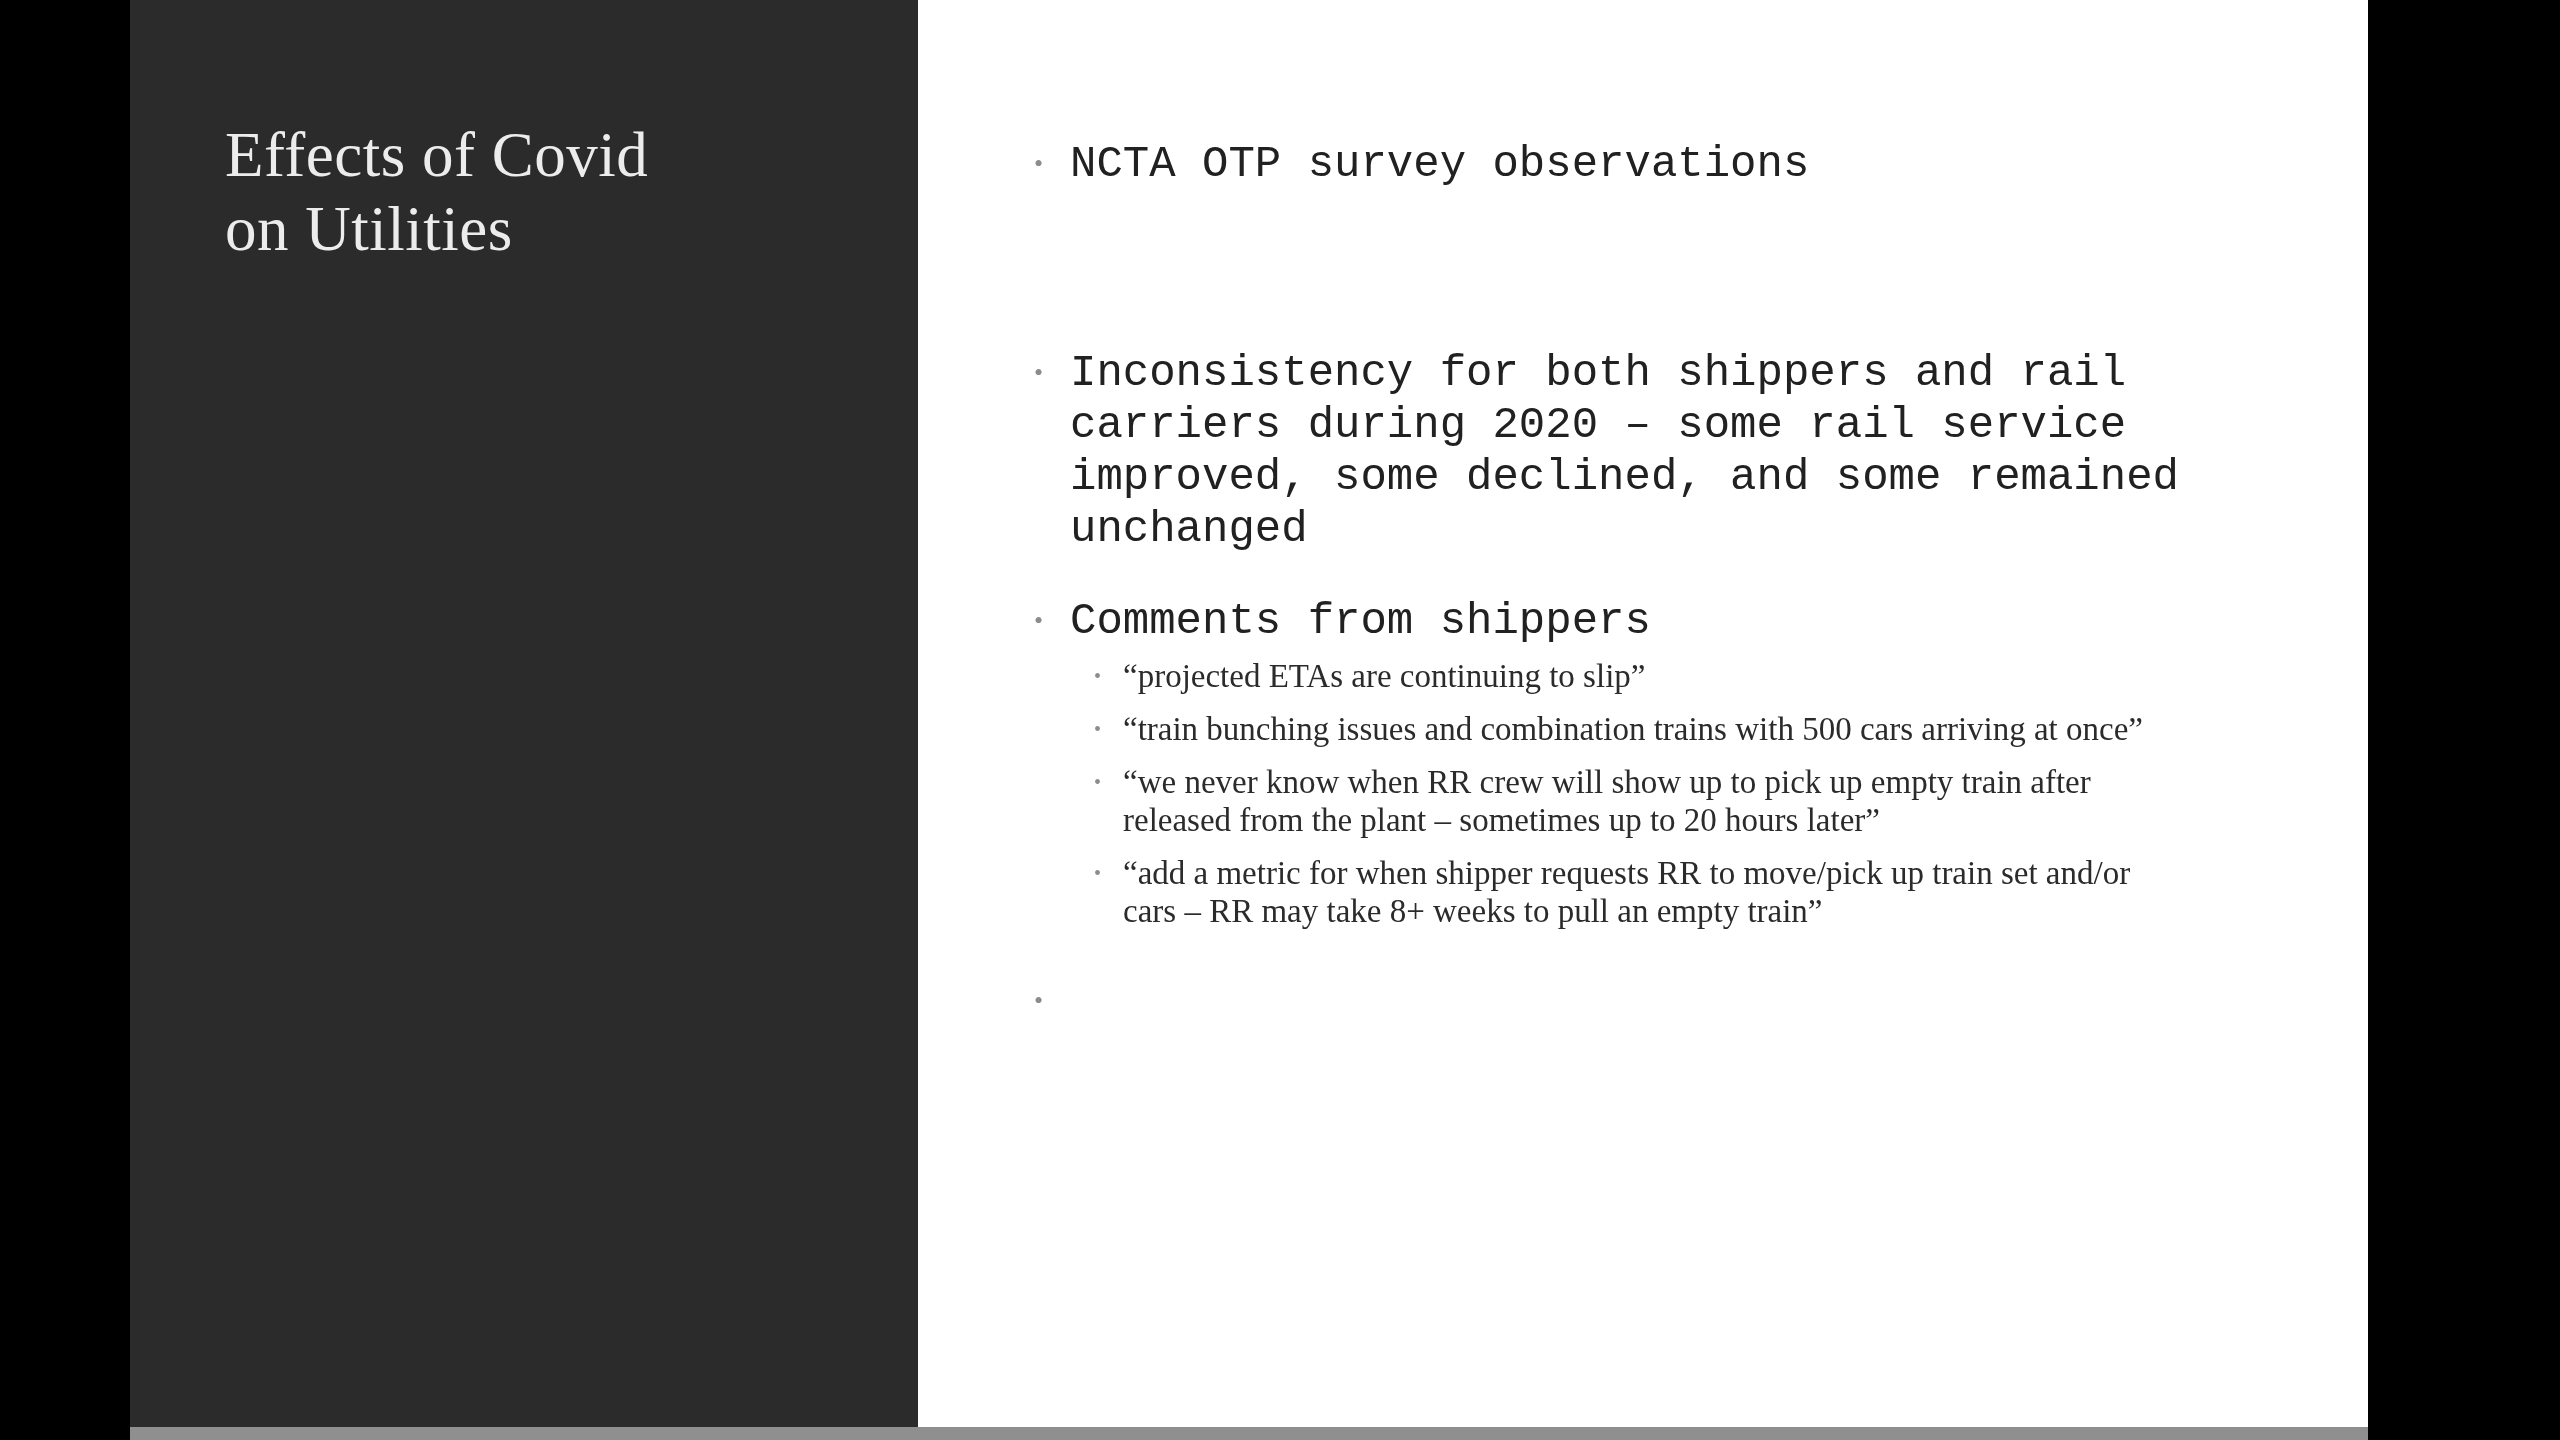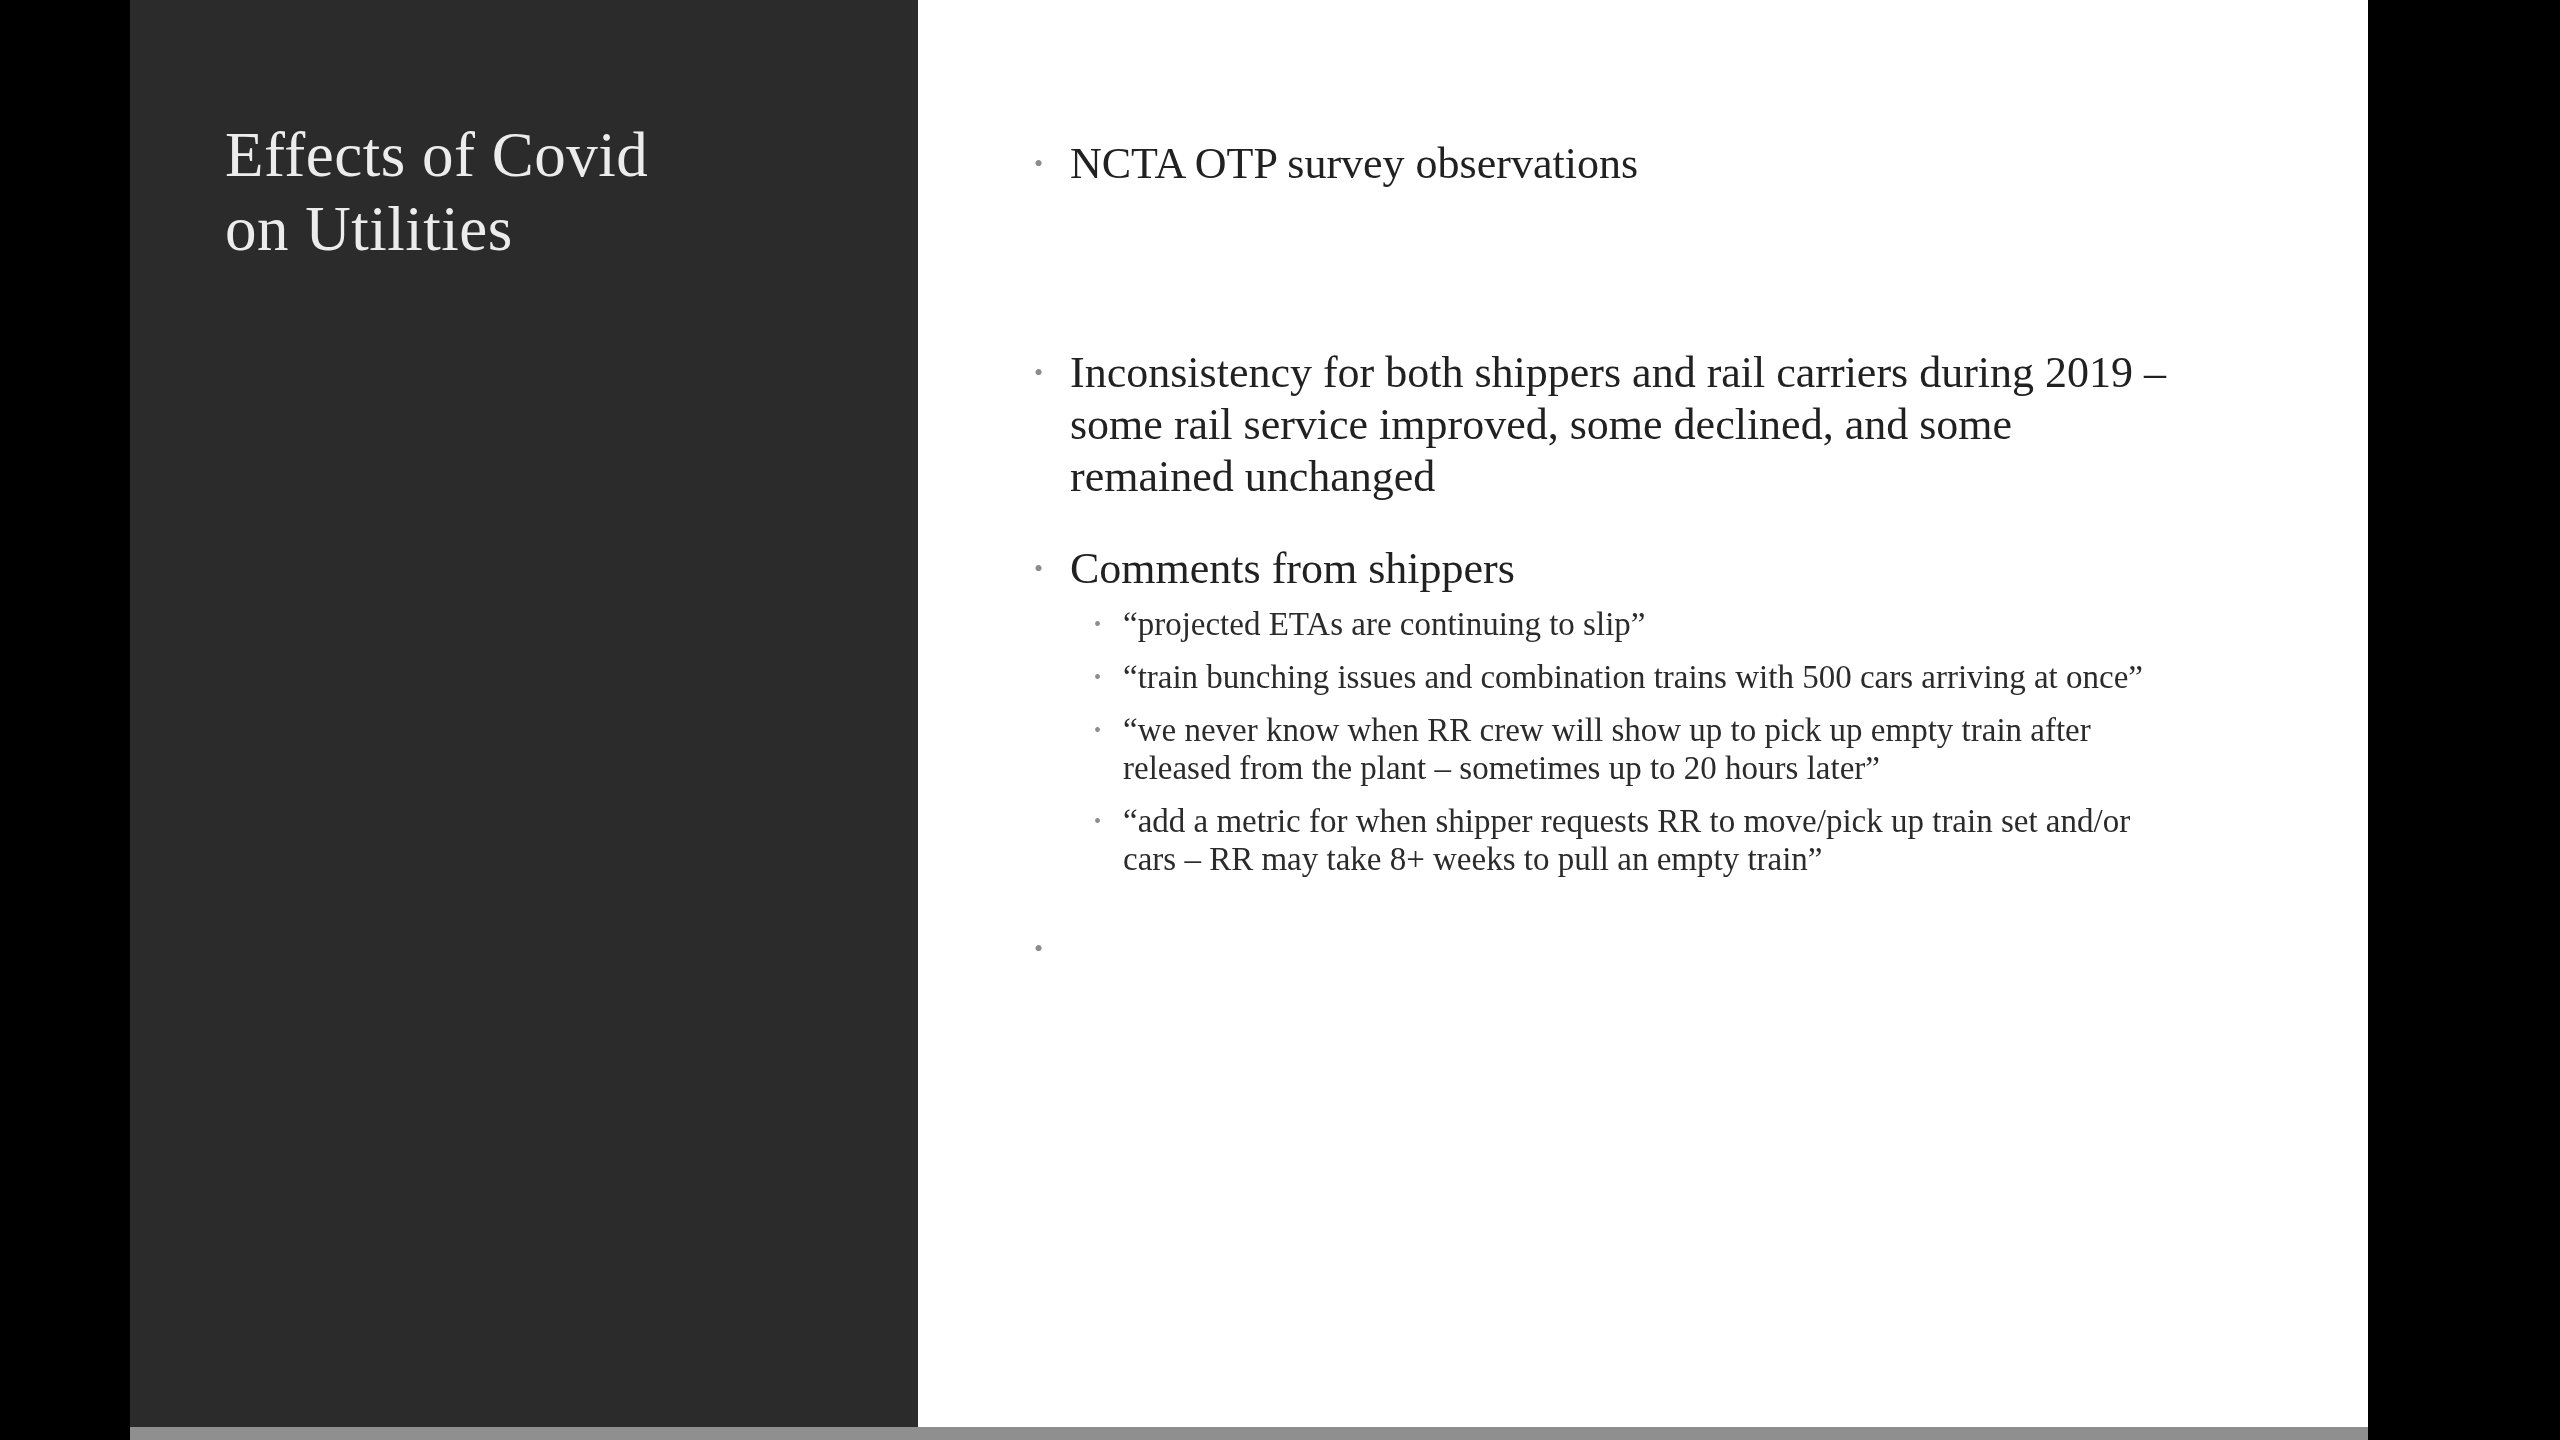--- a/index.html
+++ b/index.html
@@ -41,21 +41,21 @@
   }
   .bullets {
     position: absolute;
     left: 116px; top: 138px;
     width: 1300px;
   }
   .item { display: flex; align-items: flex-start; }
   .item .marker { flex: 0 0 auto; color: #8c8c8c; }
   .l1 { font-size: 44px; line-height: 52px; color: #212121; }
   .l1 .marker { width: 36px; font-size: 26px; line-height: 52px; }
-  .l1 .txt { width: 1110px; }
+  .l1 .txt { width: 1110px; font-family: Liberation Mono, monospace; }
   .l2 { margin-left: 60px; font-size: 33px; line-height: 38px; color: #2b2b2b; }
   .l2 .marker { width: 29px; font-size: 20px; line-height: 38px; }
   .l2 .txt { width: 1060px; }
   .m-b1 { margin-bottom: 157px; }
   .m-b2 { margin-bottom: 40px; }
   .m-b3 { margin-bottom: 10px; }
   .m-s  { margin-bottom: 15px; }
   .m-s-last { margin-bottom: 45px; }
   .bottom-strip {
     position: absolute;
@@ -79,21 +79,21 @@
   <div class="slide-main">
     <div class="bullets">
 
       <div class="item l1 m-b1">
         <span class="marker">•</span>
         <span class="txt">NCTA OTP survey observations</span>
       </div>
 
       <div class="item l1 m-b2">
         <span class="marker">•</span>
-        <span class="txt">Inconsistency for both shippers and rail carriers during 2019 – some rail service improved, some declined, and some remained unchanged</span>
+        <span class="txt">Inconsistency for both shippers and rail carriers during 2020 – some rail service improved, some declined, and some remained unchanged</span>
       </div>
 
       <div class="item l1 m-b3">
         <span class="marker">•</span>
         <span class="txt">Comments from shippers</span>
       </div>
 
       <div class="item l2 m-s">
         <span class="marker">•</span>
         <span class="txt">“projected ETAs are continuing to slip”</span>

